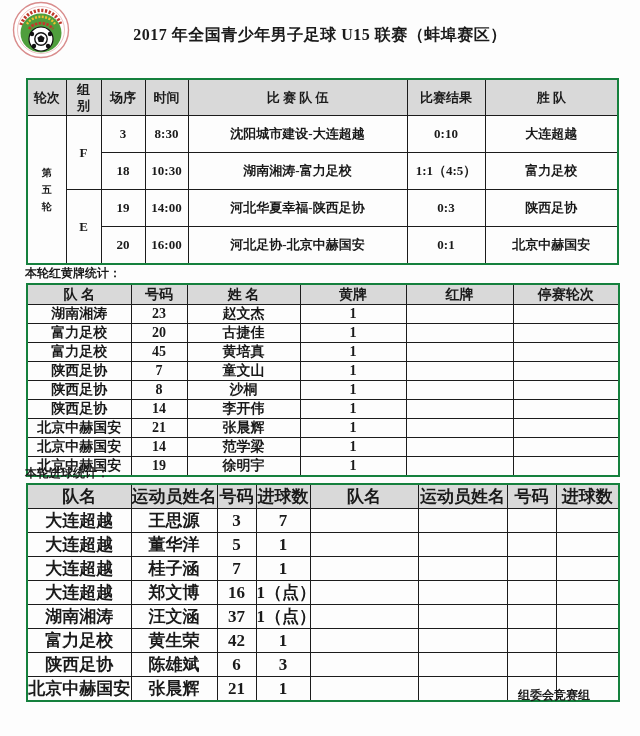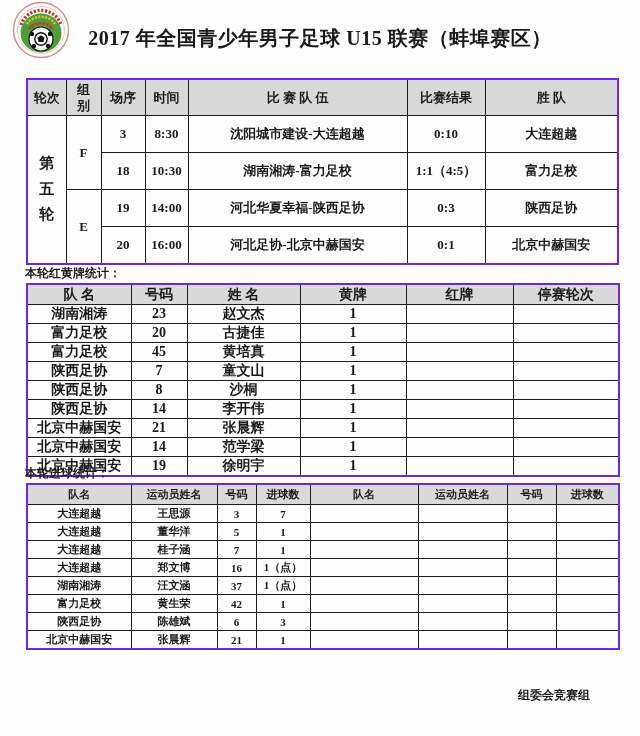--- a/index.html
+++ b/index.html
@@ -6,48 +6,48 @@
   body {
     width:640px; height:736px;
     background:#fdfdfd;
     font-family:"Liberation Serif","DejaVu Serif",serif;
     color:#1a1a1a;
     -webkit-font-smoothing:antialiased;
   }
   .page { position:relative; width:640px; height:736px; overflow:hidden; }
 
   .title1 { position:absolute; top:25px; left:0; width:100%; text-align:center;
-            font-size:20px; font-weight:bold; letter-spacing:0.5px; }
+            font-size:16px; font-weight:bold; letter-spacing:0.5px; }
   .title2 { position:absolute; top:48px; left:0; width:100%; text-align:center;
             font-size:15px; font-weight:bold; }
 
   .logo { position:absolute; left:12px; top:1px; width:58px; height:58px; }
 
   table { border-collapse:collapse; table-layout:fixed; position:absolute;
-          border:2px solid #6d28d9; }
+          border:2px solid #15803d; }
   th,td { border:1px solid #1c1c1c; text-align:center; vertical-align:middle;
           font-weight:bold; padding:0; overflow:hidden; white-space:nowrap; }
   th { background:#d9d9d9; font-weight:bold; }
 
   .t1 { left:26px; top:78px; width:591px; font-size:13px; }
   .t1 th { height:35px; }
   .t1 td { height:36px; }
 
   .t2 { left:26px; top:283px; width:592px; font-size:14px; }
   .t2 th { height:19px; }
   .t2 td { height:15px; }
 
-  .t3 { left:26px; top:483px; width:592px; font-size:11px; }
+  .t3 { left:26px; top:483px; width:592px; font-size:17px; }
   .t3 th { height:19px; }
   .t3 td { height:17px; }
 
   .wrap2 { display:inline-block; width:1.2em; word-break:break-all;
            line-height:1.2; white-space:normal; vertical-align:middle;text-align:center; }
   .vert  { display:inline-block; width:1.1em; word-break:break-all;
-           line-height:1.7; white-space:normal; vertical-align:middle; font-size:15px; }
+           line-height:1.7; white-space:normal; vertical-align:middle; font-size:10px; }
 
   .section-label { position:absolute; left:25px; font-size:12px; font-weight:bold; }
   .label-cards { top:265px; }
   .label-goals { top:465px; }
 
   .footer { position:absolute; left:420px; top:685px; width:170px;
             text-align:right; font-size:12px; font-weight:bold; line-height:21px; }
 </style>
 </head>
 <body>

